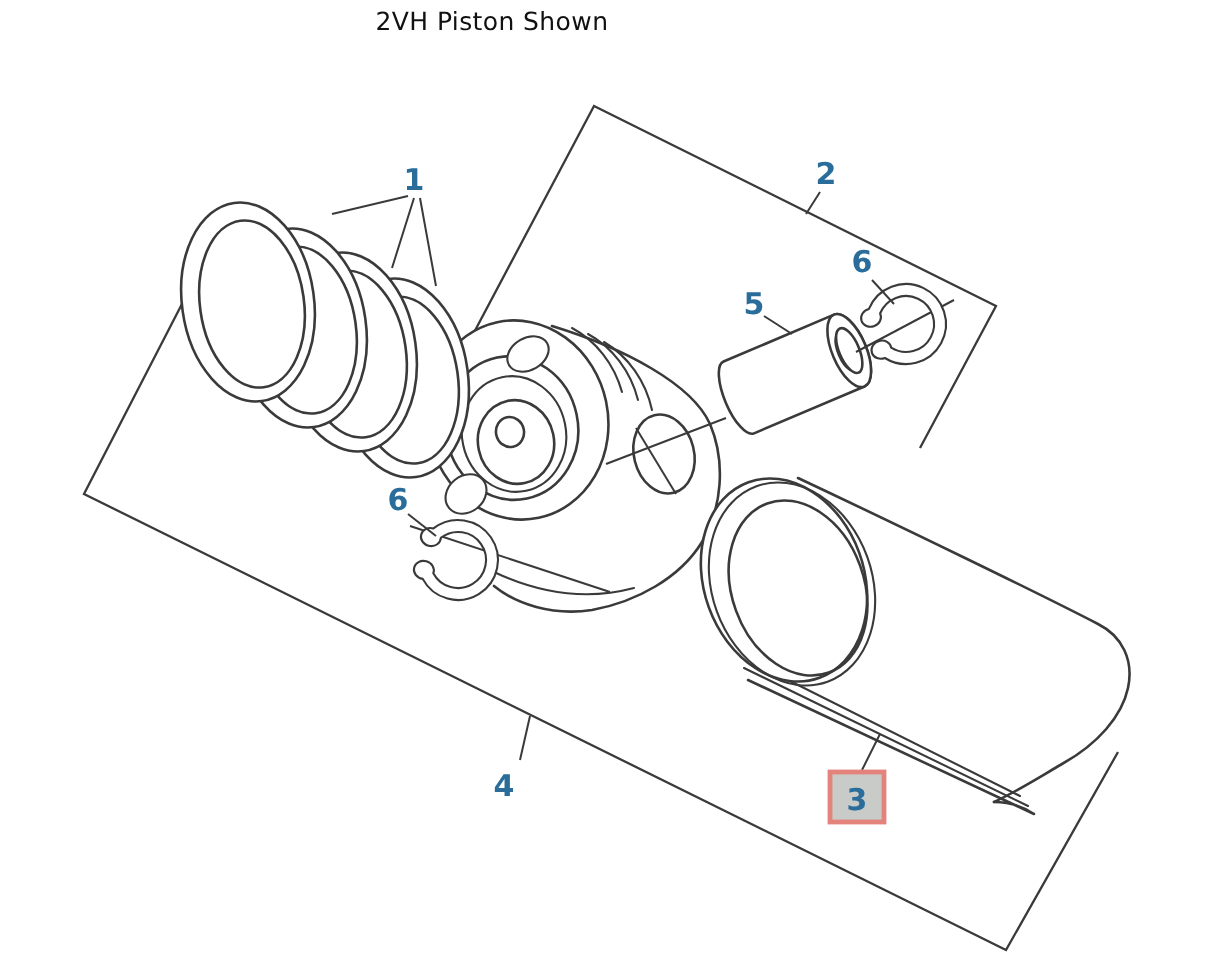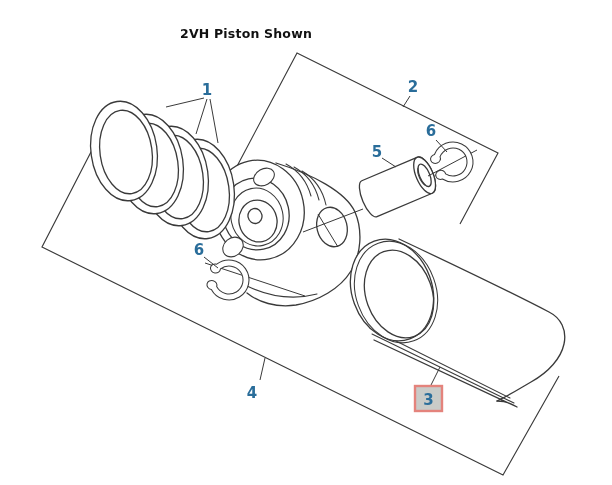--- a/index.html
+++ b/index.html
@@ -4,22 +4,22 @@
 <style>
   html,body{margin:0;padding:0;background:#fff;}
   .stage{
     position:relative;
     width:612px;height:485px;
     background:var(--bg,#fff);
     font-family:"DejaVu Sans","Liberation Sans",sans-serif;
     overflow:hidden;
   }
   .title{
-    position:absolute;top:26px;left:0;width:492px;
-    text-align:center;font-size:12.5px;font-weight:bold;color:#111;
+    position:absolute;top:3px;left:0;width:492px;
+    text-align:center;font-size:12.5px;font-weight:normal;color:#111;
     letter-spacing:0.2px;
   }
   svg{position:absolute;top:0;left:0;}
   .art{stroke:var(--line,#3a3a3a);stroke-width:1.3;fill:none;stroke-linecap:round;stroke-linejoin:round;}
   .artfill{stroke:var(--line,#3a3a3a);stroke-width:1.3;fill:#fff;stroke-linejoin:round;}
   .fillonly{fill:#fff;stroke:none;}
   .boxline{stroke:var(--line,#3a3a3a);stroke-width:1.15;fill:none;}
   .leader{stroke:var(--line,#3a3a3a);stroke-width:1;fill:none;}
   .thin{stroke-width:1.05;}
   .callout{fill:var(--callout,#2a6d9a);font-size:15px;font-weight:bold;text-anchor:middle;cursor:pointer;}

